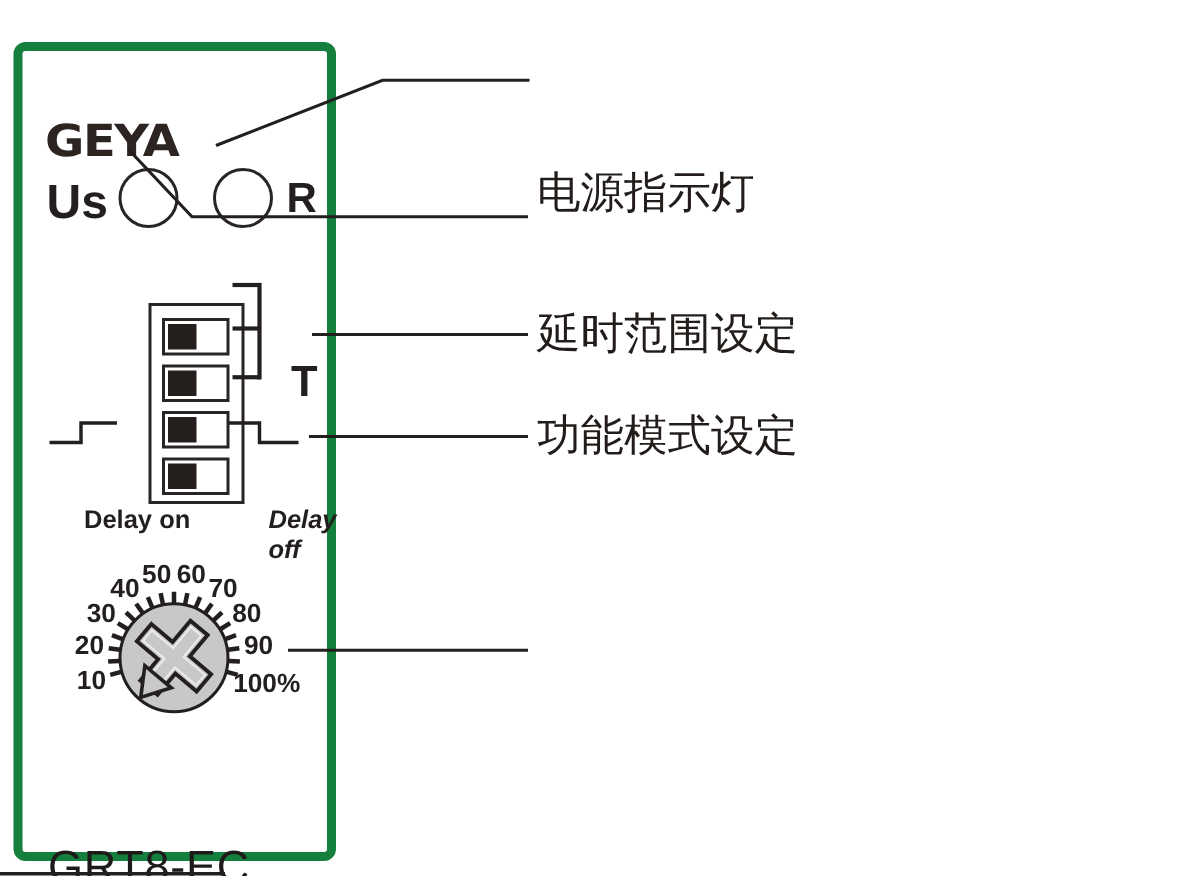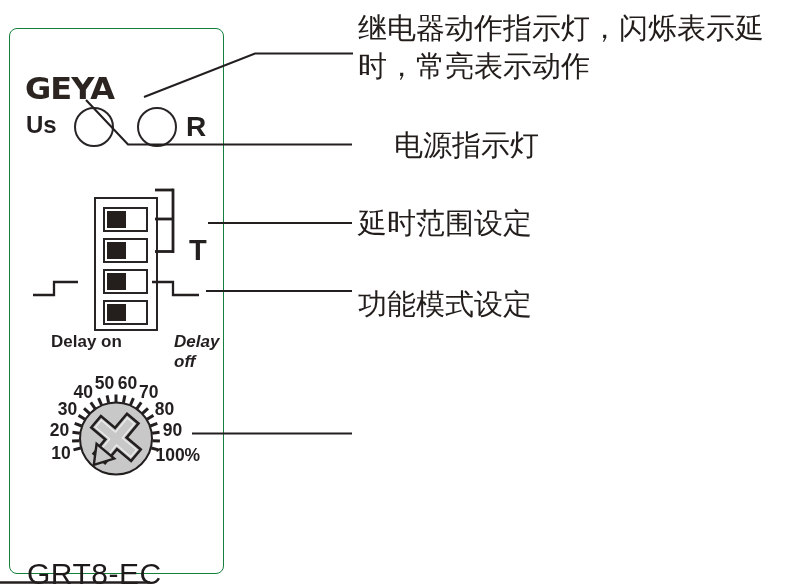--- a/index.html
+++ b/index.html
@@ -7,28 +7,28 @@
     --dial-gray:#c8c8c8;
   }
   html,body{margin:0;padding:0;background:#ffffff;}
   .canvas{
     position:relative;width:790px;height:584px;background:#fff;overflow:hidden;
     font-family:"Liberation Sans", sans-serif;color:var(--ink);
   }
   
   .panel{
     position:absolute;left:9px;top:28px;width:215px;height:546px;
-    box-sizing:border-box;border:1px solid #15803d;border-radius:8px;background:#fff;z-index:1;padding-left:12px;
+    box-sizing:border-box;border:6px solid #15803d;border-radius:8px;background:#fff;z-index:1;padding-left:12px;
   }
   .logo{
     position:absolute;left:15px;top:41px;font-size:32px;font-weight:900;
     letter-spacing:-1px;color:#2b2420;transform:scaleY(.92);
     font-family:"DejaVu Sans", sans-serif;z-index:2;
   }
-  .us-label{position:absolute;left:16px;top:82px;font-size:24px;font-weight:800;z-index:2;}
+  .us-label{position:absolute;left:16px;top:82px;font-size:32px;font-weight:800;z-index:2;}
   .r-label{position:absolute;left:176px;top:82px;font-size:28px;font-weight:800;z-index:2;}
   .led{
     position:absolute;width:36px;height:36px;border:2px solid #2a2525;border-radius:50%;
     background:#fff;z-index:2;
   }
   .led-us{left:64px;top:78px;}
   .led-r{left:127px;top:78px;}
   .dip-housing{
     position:absolute;left:84px;top:168px;width:64px;height:134px;box-sizing:border-box;
     border:2px solid #2a2525;background:#fff;z-index:2;
@@ -46,23 +46,23 @@
   .model{
     position:absolute;left:17px;top:528px;font-size:30px;font-weight:400;
     letter-spacing:.5px;color:#1e1a19;z-index:2;
   }
   
   .annotation{
     position:absolute;left:358px;font-size:29px;line-height:38px;font-weight:500;
     color:#221d1b;z-index:3;
   }
   .a1{top:9px;width:416px;}
-  .a2{top:126px;white-space:nowrap;margin-left:36px;}
+  .a2{top:110px;white-space:nowrap;}
   .a3{top:204px;white-space:nowrap;text-align:right;}
-  .a4{top:285px;white-space:nowrap;}
+  .a4{top:272px;white-space:nowrap;}
   .a5{top:414px;white-space:nowrap;}
   
   .overlay{position:absolute;left:0;top:0;z-index:4;pointer-events:none;}
   .overlay .leader{stroke:var(--ink);stroke-width:2.1;fill:none;}
   .overlay .bracket{stroke:var(--ink);stroke-width:2.8;fill:none;}
   .overlay .wave{stroke:var(--ink);stroke-width:2.3;fill:none;}
   .overlay .tick{stroke:var(--ink);stroke-width:3;}
   .overlay .dial-num{
     font-family:"Liberation Sans", sans-serif;font-size:17.5px;font-weight:700;fill:var(--ink);
     text-anchor:middle;dominant-baseline:central;
@@ -92,21 +92,20 @@
         <div class="dip-switch" style="top: 101px;">
           <div class="dip-knob left"></div>
         </div>
       </div>
     <div class="t-label">T</div>
     <div class="delay-label delay-on">Delay on</div>
     <div class="delay-label delay-off">Delay off</div>
     <div class="model">GRT8-EC</div>
   </div>
 
-  <div class="annotation a1">继电器动作指示灯，闪烁表示延时，常亮表示动作</div>
   <div class="annotation a2">电源指示灯</div>
   <div class="annotation a3">延时范围设定</div>
   <div class="annotation a4">功能模式设定</div>
 
   <svg class="overlay" width="790" height="584" viewBox="0 0 790 584">
 
     <polyline class="leader" points="144,97 255,53.5 353,53.5"></polyline>
     <polyline class="leader" points="86,100 128,144.5 352,144.5"></polyline>
     <line class="leader" x1="208" y1="223" x2="352" y2="223"></line>
     <line class="leader" x1="206" y1="291" x2="352" y2="291"></line>

